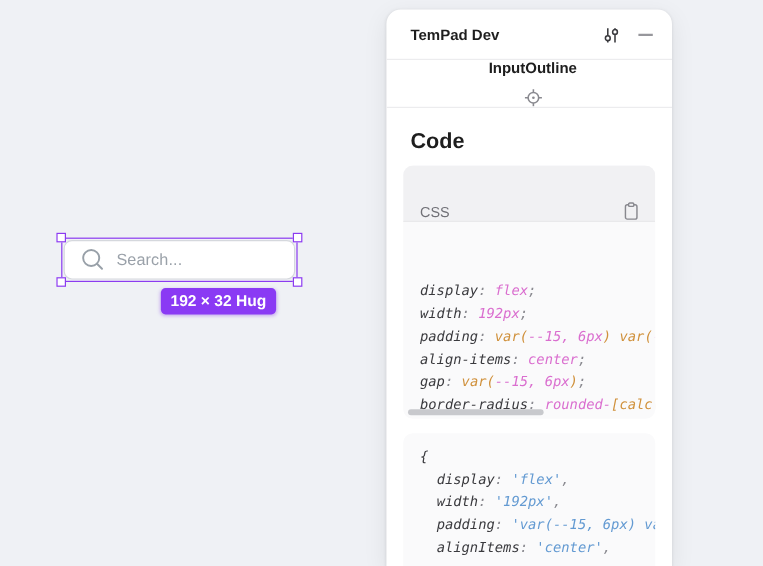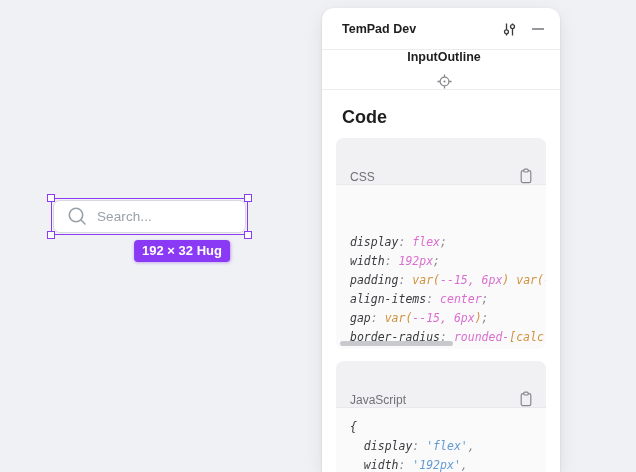--- a/index.html
+++ b/index.html
@@ -168,25 +168,16 @@
           <rect x="4.8" y="1.2" width="4.4" height="2.8" rx="1" fill="#F1F1F3" stroke="#88888E" stroke-width="1.2"></rect>
         </svg>
       </span>
     </div>
     <div class="card-body">
       <div class="code-line"><span class="tk-prop">display</span><span class="tk-punc">: </span><span class="tk-val">flex</span><span class="tk-punc">;</span></div><div class="code-line"><span class="tk-prop">width</span><span class="tk-punc">: </span><span class="tk-val">192px</span><span class="tk-punc">;</span></div><div class="code-line"><span class="tk-prop">padding</span><span class="tk-punc">: </span><span class="tk-fn">var(</span><span class="tk-val">--15, 6px</span><span class="tk-fn">)</span><span class="tk-plain"> </span><span class="tk-fn">var(</span><span class="tk-val">--15, 6px</span></div><div class="code-line"><span class="tk-prop">align-items</span><span class="tk-punc">: </span><span class="tk-val">center</span><span class="tk-punc">;</span></div><div class="code-line"><span class="tk-prop">gap</span><span class="tk-punc">: </span><span class="tk-fn">var(</span><span class="tk-val">--15, 6px</span><span class="tk-fn">)</span><span class="tk-punc">;</span></div><div class="code-line"><span class="tk-prop">border-radius</span><span class="tk-punc">: </span><span class="tk-val">rounded-</span><span class="tk-fn">[calc(</span></div><div class="code-line"></div><div class="h-scrollbar"></div>
     </div>
   </div>
 
   <div class="card js">
-    <div class="card-header">
-      <span class="card-title">JavaScript</span>
-      <span class="icon-btn">
-        <svg width="14" height="16" viewBox="0 0 14 16" fill="none">
-          <rect x="2.2" y="2.6" width="9.6" height="12" rx="1.6" stroke="#88888E" stroke-width="1.2"></rect>
-          <rect x="4.8" y="1.2" width="4.4" height="2.8" rx="1" fill="#F1F1F3" stroke="#88888E" stroke-width="1.2"></rect>
-        </svg>
-      </span>
-    </div>
     <div class="card-body"><div class="code-line"><span class="tk-plain">{</span></div><div class="code-line"><span class="tk-plain">  </span><span class="tk-prop">display</span><span class="tk-punc">: </span><span class="tk-str">'flex'</span><span class="tk-punc">,</span></div><div class="code-line"><span class="tk-plain">  </span><span class="tk-prop">width</span><span class="tk-punc">: </span><span class="tk-str">'192px'</span><span class="tk-punc">,</span></div><div class="code-line"><span class="tk-plain">  </span><span class="tk-prop">padding</span><span class="tk-punc">: </span><span class="tk-str">'var(--15, 6px) var(--15, 6px)'</span></div><div class="code-line"><span class="tk-plain">  </span><span class="tk-prop">alignItems</span><span class="tk-punc">: </span><span class="tk-str">'center'</span><span class="tk-punc">,</span></div></div>
   </div>
 
 </div>
 
 </body></html>

